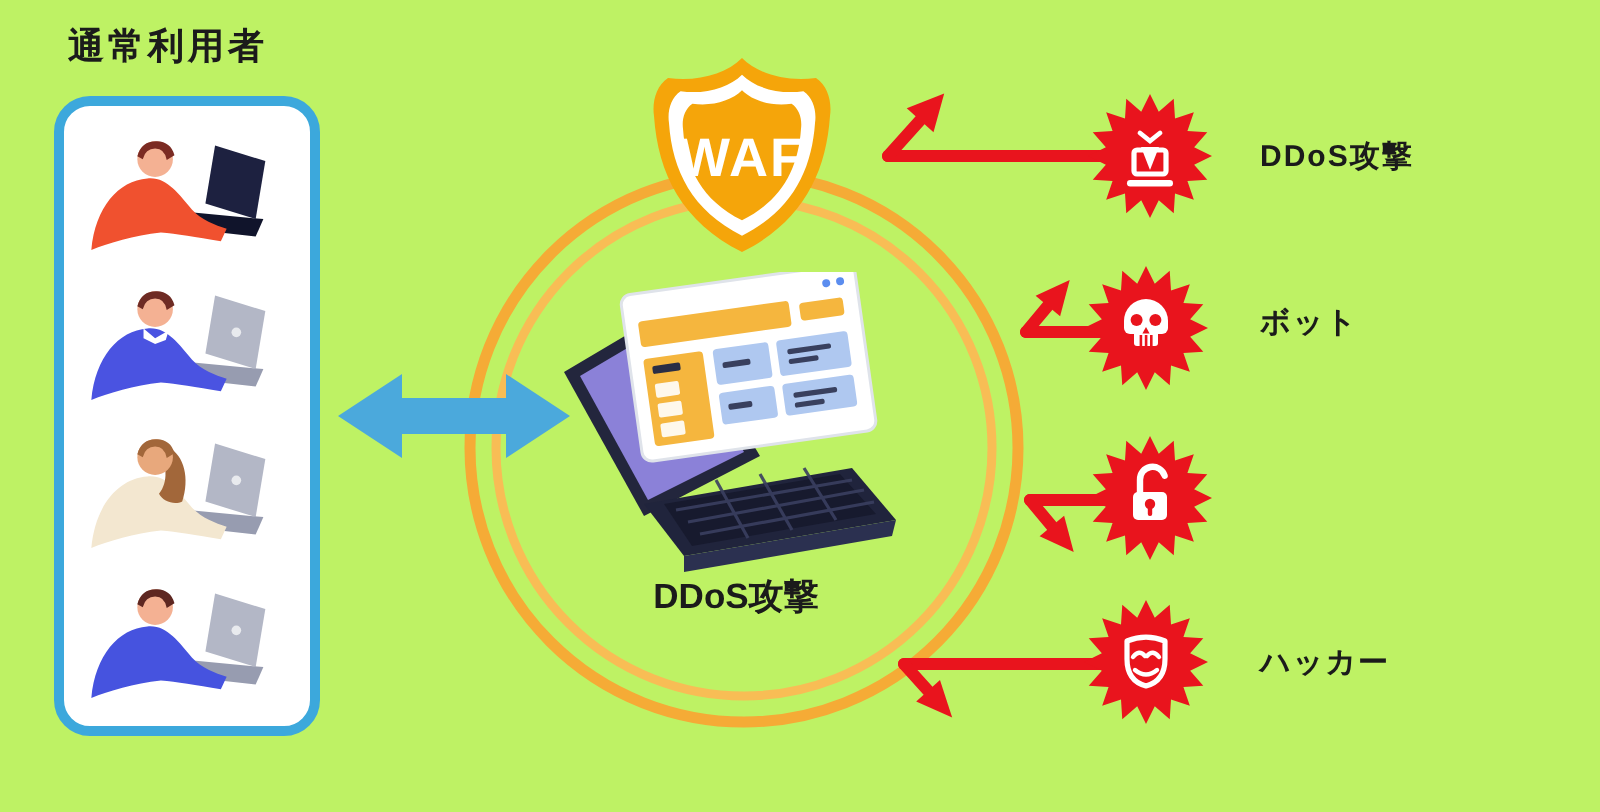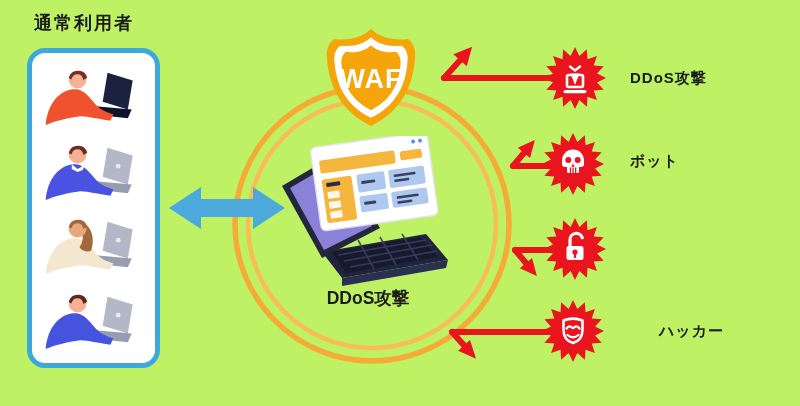--- a/index.html
+++ b/index.html
@@ -40,21 +40,21 @@
   .atk-1{left:496px;top:118px;width:60px;height:58px;}
   .atk-2{left:498px;top:240px;width:60px;height:56px;}
   .atk-3{left:442px;top:322px;width:112px;height:56px;}
 
   .star-badge{width:64px;height:64px;}
   .sb-0{left:543px;top:46px;} .sb-1{left:541px;top:132px;} .sb-2{left:543px;top:217px;} .sb-3{left:541px;top:299px;}
   polygon.star{fill:var(--threat_red);}
   .red-fill{fill:var(--threat_red);}
 
   .t-label{font-size:15px;font-weight:700;color:var(--ink);letter-spacing:1px;white-space:nowrap;}
-  .tl-0{left:630px;top:69px;} .tl-1{left:630px;top:152px;} .tl-2{left:630px;top:240px;} .tl-3{left:630px;top:322px;margin-left:29px;}
+  .tl-0{left:630px;top:69px;} .tl-1{left:630px;top:152px;} .tl-2{left:630px;top:240px;} .tl-3{left:630px;top:322px;}
 </style>
 </head>
 <body>
 
 <div class="canvas">
 
   <svg class="abs ring-svg" viewBox="0 0 800 406">
     <circle class="ring ring-outer" cx="372" cy="224" r="137"></circle>
     <circle class="ring ring-inner" cx="372" cy="224" r="124"></circle>
   </svg>

